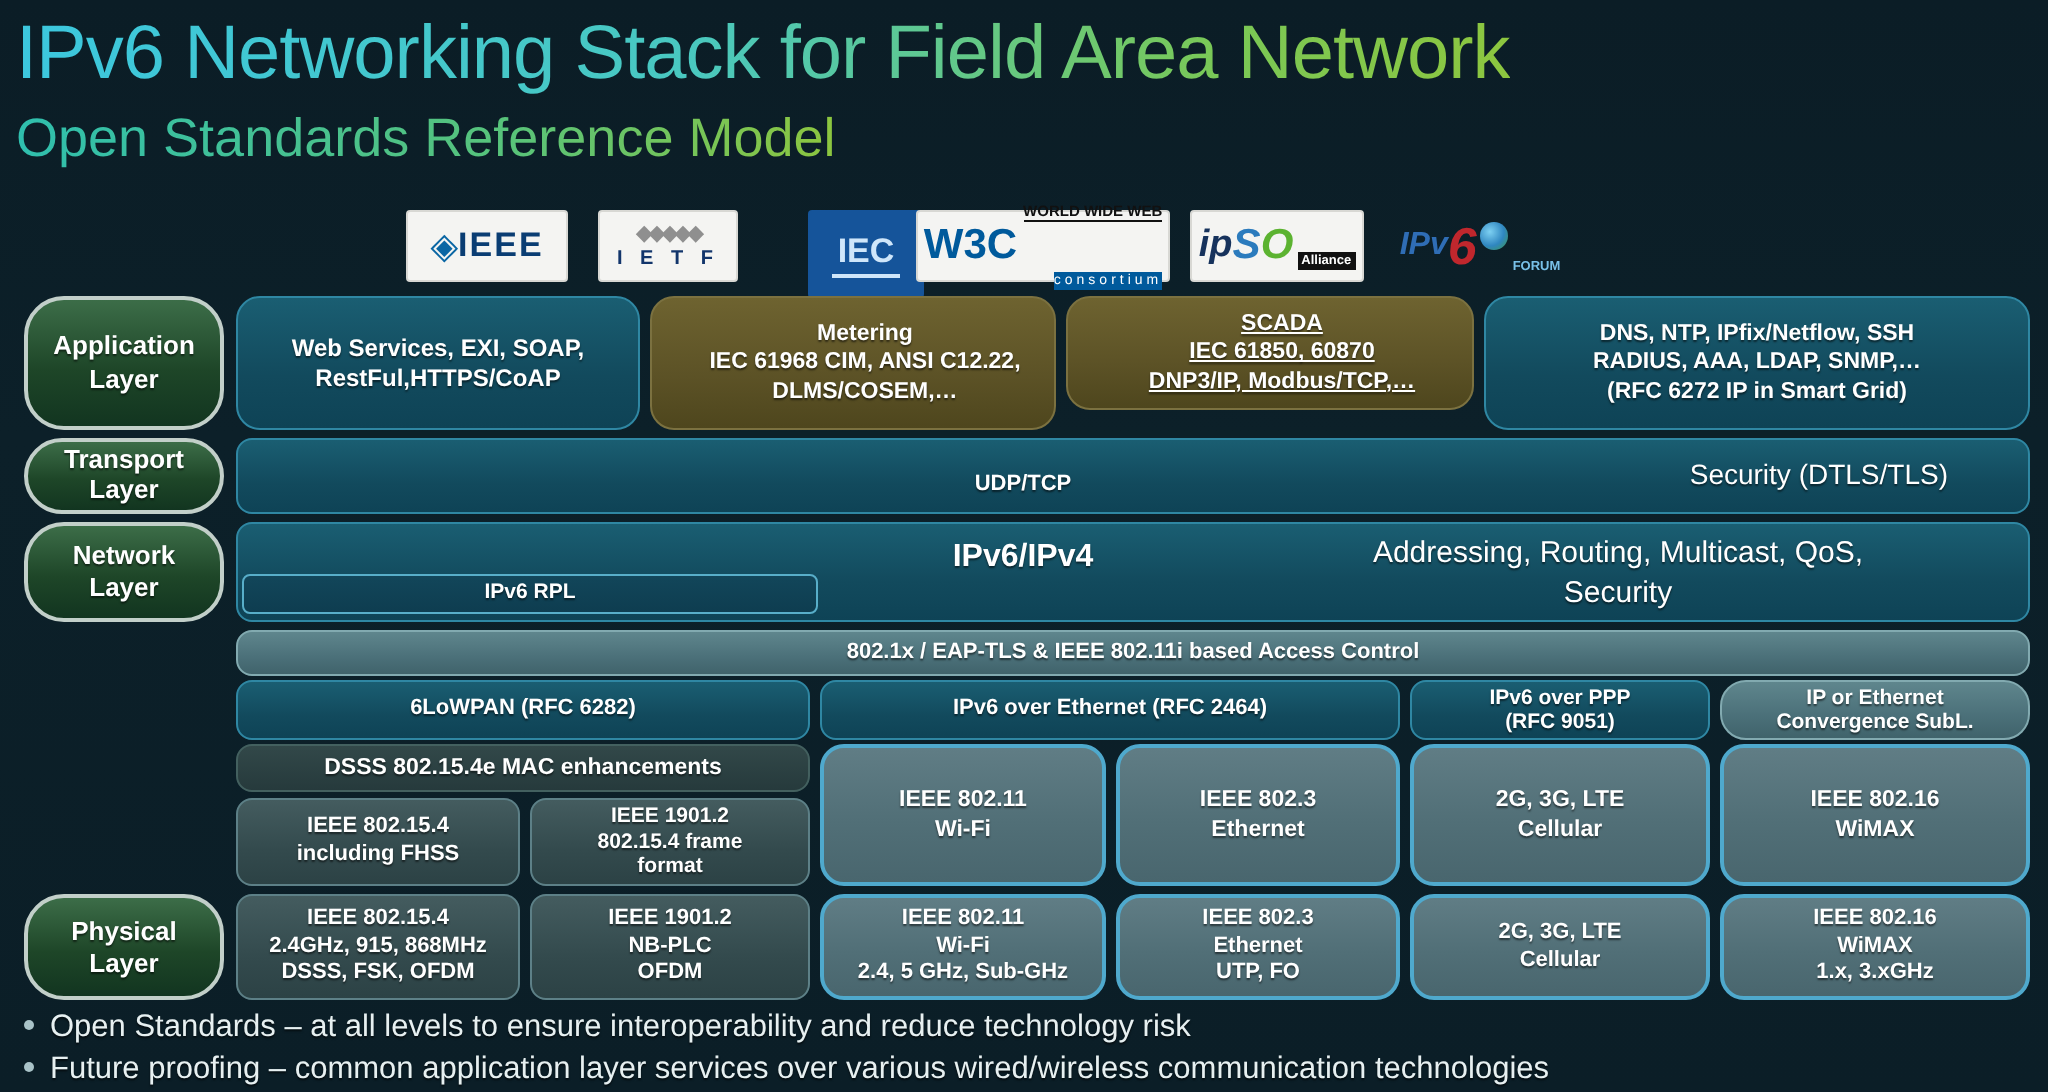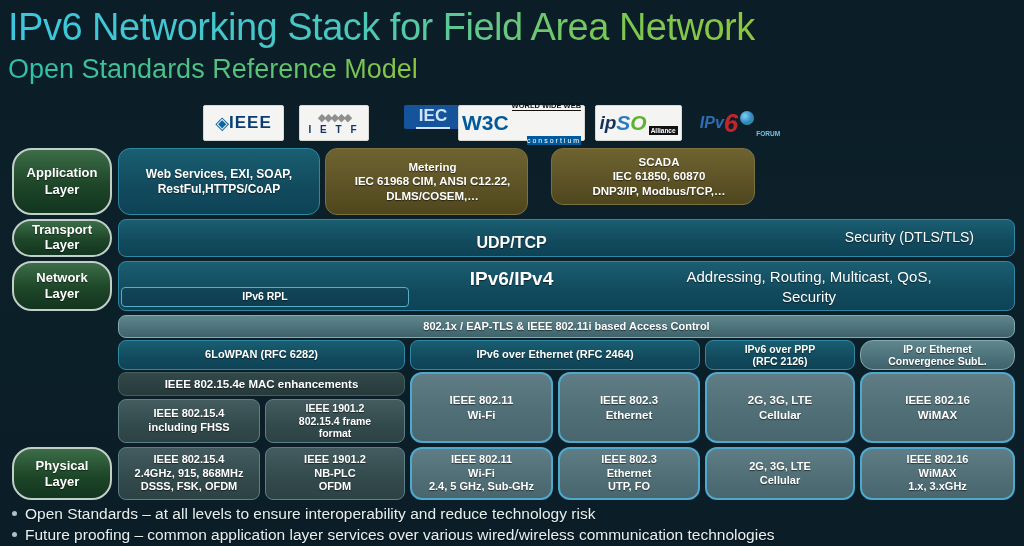--- a/index.html
+++ b/index.html
@@ -42,21 +42,21 @@
   <div class="abs subtitle">Open Standards Reference Model</div>
 
   <div class="abs logo logo-white" style="left:203px;top:105px;width:81px;height:36px;">
     <span style="color:#0a66a4;font-size:18px;">◈</span>
     <span style="color:#0a3d73;font-weight:bold;font-size:17px;letter-spacing:1px;">IEEE</span>
   </div>
   <div class="abs logo logo-white" style="left:299px;top:105px;width:70px;height:36px;flex-direction:column;line-height:1;">
     <span style="color:#8f8f8f;font-size:11px;letter-spacing:-2px;">◆◆◆◆◆</span>
     <span style="color:#12356b;font-weight:bold;font-size:10px;letter-spacing:3px;margin-top:2px;">I E T F</span>
   </div>
-  <div class="abs logo" style="left:404px;top:105px;width:58px;height:24px;background:#15549a;border-radius:2px;text-align:right;">
+  <div class="abs logo" style="left:404px;top:105px;width:58px;height:44px;background:#15549a;border-radius:2px;text-align:right;">
     <span style="color:#cfe6fa;font-weight:bold;font-size:17px;border-bottom:2px solid #cfe6fa;padding:0 3px 1px 3px;">IEC</span>
   </div>
   <div class="abs logo logo-white" style="left:458px;top:105px;width:127px;height:36px;gap:3px;">
     <span style="color:#005a9c;font-weight:bold;font-size:21px;">W3C</span>
     <span style="display:flex;flex-direction:column;align-items:flex-end;gap:25px;">
       <span style="color:#111;font-weight:bold;font-size:7.5px;border-bottom:1px solid #111;white-space:nowrap;">WORLD WIDE WEB</span>
       <span style="color:#fff;background:#005a9c;font-size:7px;letter-spacing:2px;text-align:center;padding:1px 0;">consortium</span>
     </span>
   </div>
   <div class="abs logo logo-white" style="left:595px;top:105px;width:87px;height:36px;">
@@ -81,46 +81,49 @@
 
 
   <div class="abs box box-green r10" style="left:12px;top:447px;width:100px;height:53px;font-size:13px;line-height:1.2;">Physical
 Layer</div>
 
   <div class="abs box box-teal r12" style="left:118px;top:148px;width:202px;height:67px;font-size:12px;">Web Services, EXI, SOAP,
 RestFul,HTTPS/CoAP</div>
   <div class="abs box box-olive r12" style="left:325px;top:148px;width:203px;height:67px;font-size:11.5px;">Metering
 IEC 61968 CIM, ANSI C12.22,
 DLMS/COSEM,…</div>
-  <div class="abs box box-olive r12" style="left:551px;top:148px;width:204px;height:57px;font-size:11.5px;">SCADA
+  <div class="abs box box-olive r12" style="left:533px;top:148px;width:204px;height:57px;font-size:11.5px;text-decoration:underline;">SCADA
 IEC 61850, 60870
 DNP3/IP, Modbus/TCP,…</div>
+  <div class="abs box box-teal r12" style="left:742px;top:148px;width:273px;height:67px;font-size:11.5px;">DNS, NTP, IPfix/Netflow, SSH
+RADIUS, AAA, LDAP, SNMP,…
+(RFC 6272 IP in Smart Grid)</div>
 
   <div class="abs box-teal r8" style="left:118px;top:219px;width:897px;height:38px;">
-    <div class="abs box" style="left:0;right:110px;top:0;bottom:0;font-size:16px;margin-top:10px;">UDP/TCP</div>
+    <div class="abs box" style="left:0;right:110px;top:0;bottom:0;font-size:11px;margin-top:10px;">UDP/TCP</div>
     <div class="abs box" style="right:40px;top:0;bottom:0;font-weight:400;font-size:14px;">Security (DTLS/TLS)</div>
   </div>
 
   <div class="abs box-teal r8" style="left:118px;top:261px;width:897px;height:50px;">
-    <div class="abs box" style="left:0;right:110px;top:6px;height:22px;font-size:19px;">IPv6/IPv4</div>
+    <div class="abs box" style="left:0;right:110px;top:6px;height:22px;font-size:16px;">IPv6/IPv4</div>
     <div class="abs box" style="right:35px;top:3px;width:340px;height:44px;font-weight:400;font-size:15px;line-height:1.35;">Addressing, Routing, Multicast, QoS,
 Security</div>
     <div class="abs box" style="left:2px;bottom:3px;width:288px;height:20px;font-size:10.5px;border:1px solid #58aec9;border-radius:4px;background:linear-gradient(180deg,#12465a,#0e3d50);">IPv6 RPL</div>
   </div>
 
   <div class="abs box box-band r8" style="left:118px;top:315px;width:897px;height:23px;font-size:11px;">802.1x / EAP-TLS &amp; IEEE 802.11i based Access Control</div>
 
   <div class="abs box box-teal r8" style="left:118px;top:340px;width:287px;height:30px;font-size:11px;">6LoWPAN (RFC 6282)</div>
   <div class="abs box box-teal r8" style="left:410px;top:340px;width:290px;height:30px;font-size:11px;">IPv6 over Ethernet (RFC 2464)</div>
   <div class="abs box box-teal r8" style="left:705px;top:340px;width:150px;height:30px;font-size:10.5px;line-height:1.15;">IPv6 over PPP
-(RFC 2126)</div>
+(RFC 9051)</div>
   <div class="abs box box-band r8" style="left:860px;top:340px;width:155px;height:30px;font-size:10.5px;line-height:1.15;border-radius:13px;">IP or Ethernet
 Convergence SubL.</div>
 
-  <div class="abs box box-darkbar r8" style="left:118px;top:372px;width:287px;height:24px;font-size:11.5px;">IEEE 802.15.4e MAC enhancements</div>
+  <div class="abs box box-darkbar r8" style="left:118px;top:372px;width:287px;height:24px;font-size:11.5px;">DSSS 802.15.4e MAC enhancements</div>
   <div class="abs box box-slate r8" style="left:118px;top:399px;width:142px;height:44px;font-size:11px;">IEEE 802.15.4
 including FHSS</div>
   <div class="abs box box-slate r8" style="left:265px;top:399px;width:140px;height:44px;font-size:10.5px;line-height:1.2;">IEEE 1901.2
 802.15.4 frame
 format</div>
   <div class="abs box box-gray r12" style="left:410px;top:372px;width:143px;height:71px;font-size:11.5px;">IEEE 802.11
 Wi-Fi</div>
   <div class="abs box box-gray r12" style="left:558px;top:372px;width:142px;height:71px;font-size:11.5px;">IEEE 802.3
 Ethernet</div>
   <div class="abs box box-gray r12" style="left:705px;top:372px;width:150px;height:71px;font-size:11.5px;">2G, 3G, LTE

